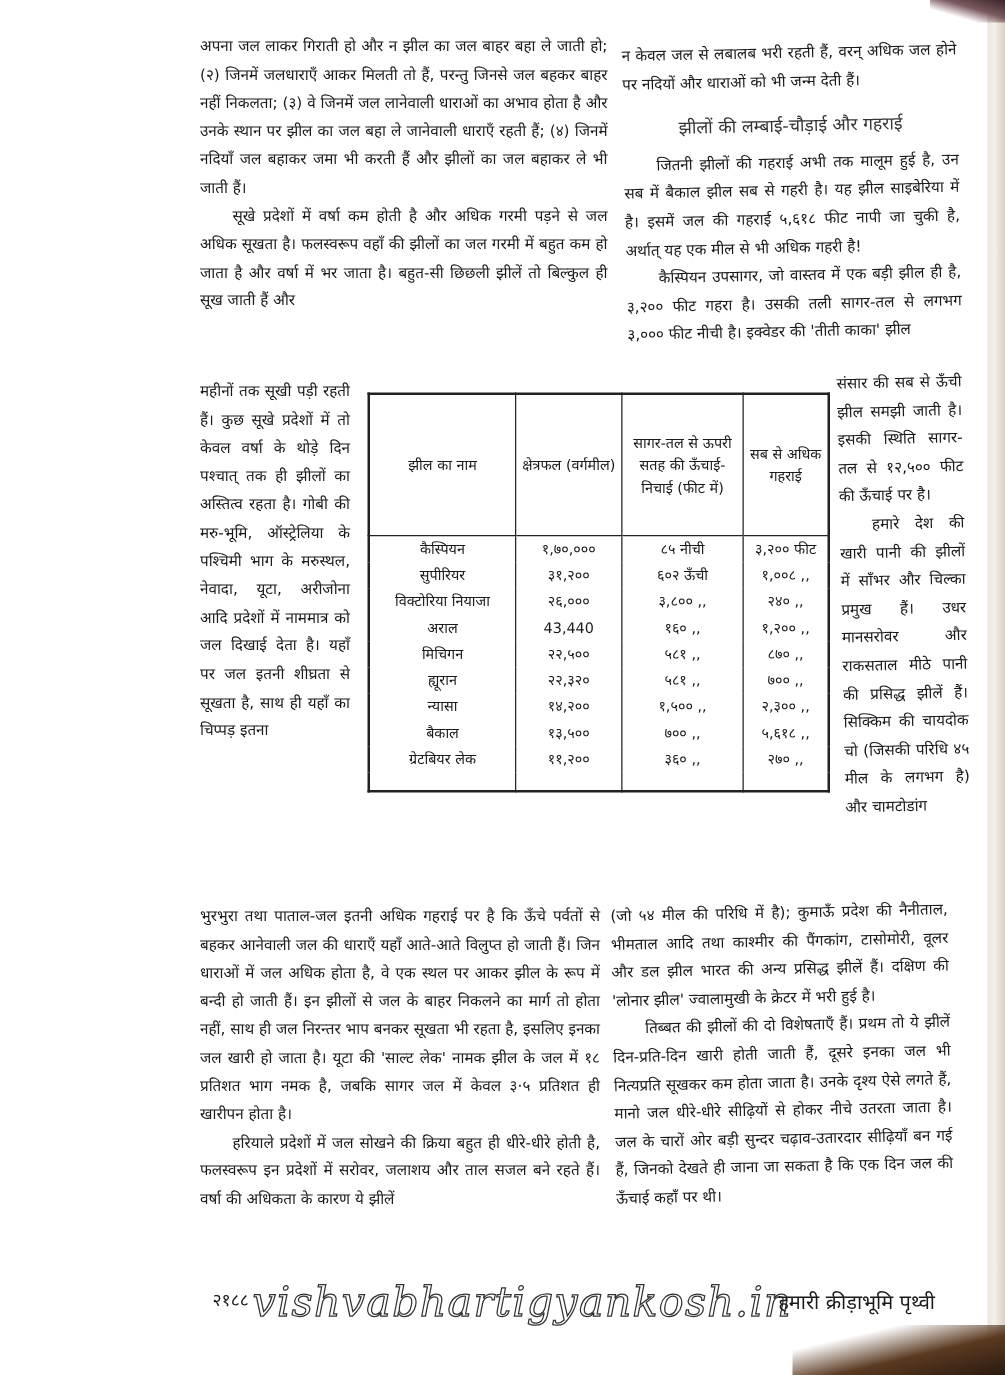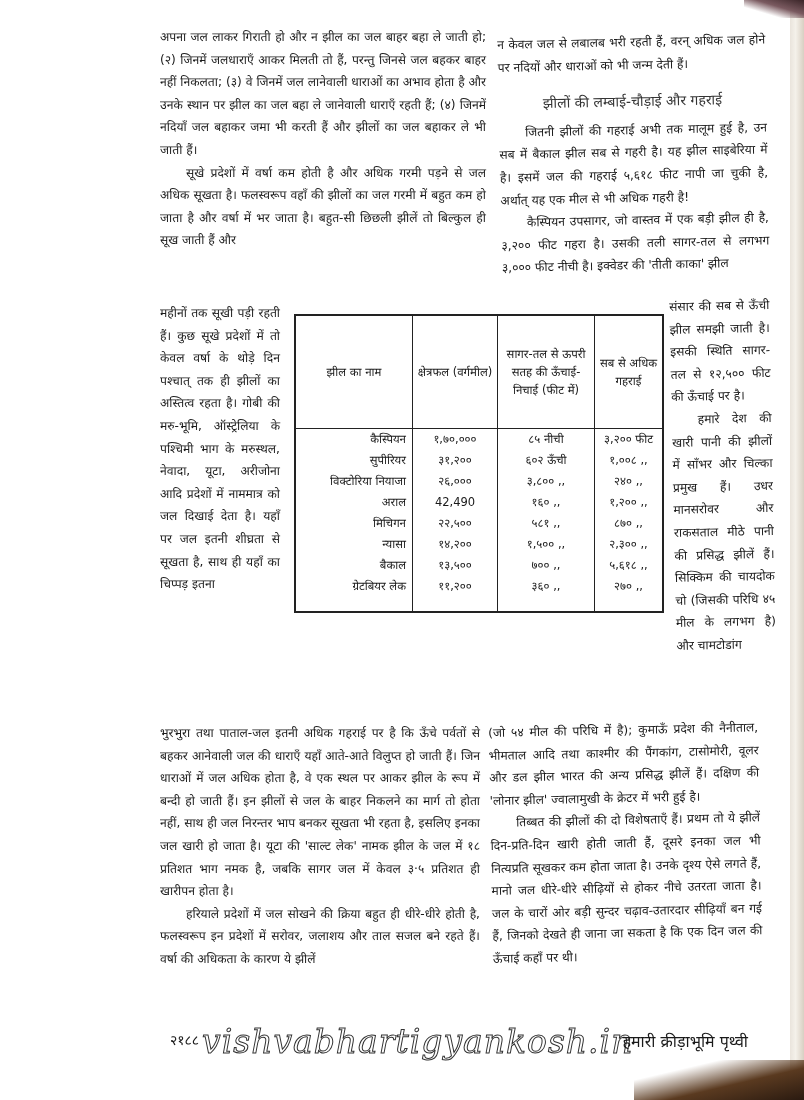--- a/index.html
+++ b/index.html
@@ -44,21 +44,21 @@
   table.lakes th {
     font-weight:normal; border-left:1.5px solid #222; padding:4px 2px;
     height:104px; vertical-align:middle; text-align:center; line-height:18px;
     border-bottom:1.5px solid #222;
   }
   table.lakes th:first-child { border-left:none;margin-top:17px; }
   table.lakes td {
     border-left:1.5px solid #222; padding:0 6px; height:21px; line-height:21px;
     white-space:nowrap;
   }
-  table.lakes td:first-child { border-left:none; text-align:right; }
+  table.lakes td:first-child { border-left:none; text-align:center; }
   table.lakes td.num { text-align:center; }
   table.lakes tr.pad td { height:14px; }
   .footer {
     position:absolute; top:1024px; left:158px; width:600px; height:34px;
   }
   .footer .page-no { position:absolute; left:12px; top:6px; font-size:14px; }
   .footer .watermark {
     position:absolute; left:44px; top:-2px;
     font-family:"DejaVu Serif", serif; font-style:italic;
     font-size:33px; color:transparent; -webkit-text-stroke:1px #333;
@@ -123,29 +123,35 @@
         <td class="num">१,००८ ,,</td>
       </tr>
       <tr>
         <td>विक्टोरिया नियाजा</td>
         <td class="num">२६,०००</td>
         <td class="num">३,८०० ,,</td>
         <td class="num">२४० ,,</td>
       </tr>
       <tr>
         <td>अराल</td>
-        <td class="num">42,490</td>
+        <td class="num">43,440</td>
         <td class="num">१६० ,,</td>
         <td class="num">१,२०० ,,</td>
       </tr>
       <tr>
         <td>मिचिगन</td>
         <td class="num">२२,५००</td>
         <td class="num">५८१ ,,</td>
         <td class="num">८७० ,,</td>
+      </tr>
+      <tr>
+        <td>ह्यूरान</td>
+        <td class="num">२२,३२०</td>
+        <td class="num">५८१ ,,</td>
+        <td class="num">७०० ,,</td>
       </tr>
       <tr>
         <td>न्यासा</td>
         <td class="num">१४,२००</td>
         <td class="num">१,५०० ,,</td>
         <td class="num">२,३०० ,,</td>
       </tr>
       <tr>
         <td>बैकाल</td>
         <td class="num">१३,५००</td>

